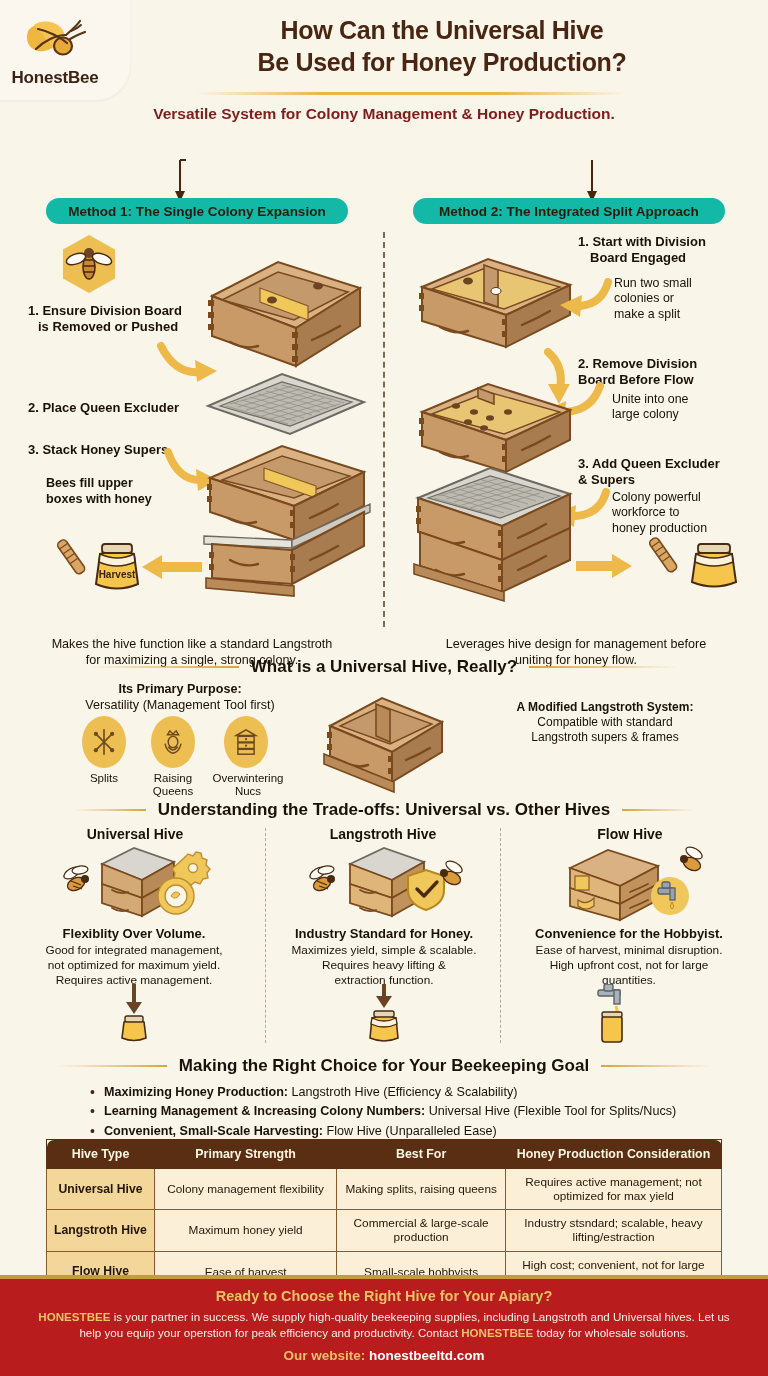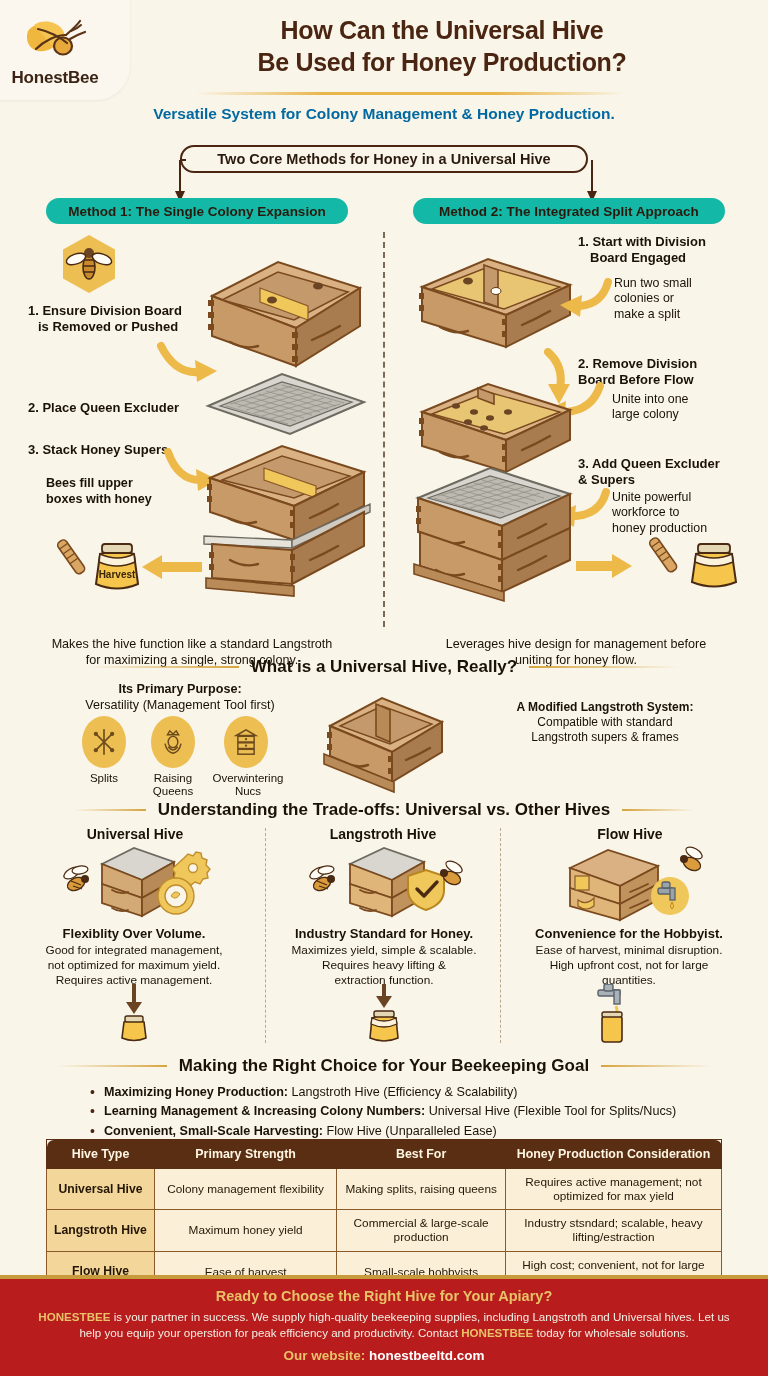--- a/index.html
+++ b/index.html
@@ -27,21 +27,21 @@
     position: absolute; left: 130px; top: 14px; width: 624px;
     text-align: center; color: #4A2511;
     font-size: 25px; font-weight: bold; line-height: 1.28; letter-spacing: -.3px;
   }
   .title-underline {
     position: absolute; left: 195px; top: 92px; width: 430px; height: 3px;
     background: linear-gradient(90deg,rgba(232,181,74,0) 0%,#E8B54A 30%,#E8B54A 70%,rgba(232,181,74,0) 100%);
   }
   .subtitle {
     position: absolute; left: 64px; top: 105px; width: 640px; text-align: center;
-    font-size: 15.5px; font-weight: bold; color: #0369a1;
+    font-size: 15.5px; font-weight: bold; color: #7f1d1d;
   }
 
   
   .core-pill {
     position: absolute; left: 180px; top: 145px; width: 408px; height: 28px;
     border: 2px solid #4A2511; border-radius: 16px; background: #FAF5E9;
     display: flex; align-items: center; justify-content: center;
     font-size: 14.5px; font-weight: bold; color: #2A1A0E;
   }
   .connector { position: absolute; stroke: #4A2511; fill: none; stroke-width: 2; }
@@ -142,21 +142,20 @@
     <div class="logo-text">HonestBee</div>
   </div>
 
   <div class="title">
     <div>How Can the Universal Hive</div>
     <div>Be Used for Honey Production?</div>
   </div>
   <div class="title-underline"></div>
   <div class="subtitle">Versatile System for Colony Management &amp; Honey Production.</div>
 
-  <div class="core-pill">Two Core Methods for Honey in a Universal Hive</div>
   <svg class="connector" style="left:130px;top:158px;width:520px;height:46px" viewBox="0 0 520 46">
     <path d="M50 2 L50 26 M50 26 L50 34"></path>
     <path d="M50 2 L56 2"></path>
     <polygon points="50,44 45,33 55,33" fill="#4A2511" stroke="none"></polygon>
     <path d="M462 2 L462 33"></path>
     <polygon points="462,44 457,33 467,33" fill="#4A2511" stroke="none"></polygon>
   </svg>
 
   <div class="method-pill" id="m1-pill">Method 1: The Single Colony Expansion</div>
   <div class="method-pill" id="m2-pill">Method 2: The Integrated Split Approach</div>
@@ -344,21 +343,21 @@
       <ellipse cx="96" cy="42" rx="4" ry="2.8"></ellipse>
         <ellipse cx="72" cy="58" rx="4" ry="2.8"></ellipse>
     </g>
   </svg>
 
   <div class="step" style="left:578px;top:456px;width:152px;font-size:13px">
     <div>3. Add Queen Excluder</div>
     <div>&amp; Supers</div>
   </div>
   <div class="sub" style="left:612px;top:490px;font-size:12.4px">
-    <div>Unite powerful</div>
+    <div>Colony powerful</div>
     <div>workforce to</div>
     <div>honey production</div>
   </div>
   <svg style="position:absolute;left:552px;top:488px;width:60px;height:40px" viewBox="0 0 60 40">
     <path d="M54 4 Q48 26 24 28" fill="none" stroke="#EDB949" stroke-width="8" stroke-linecap="round"></path>
     <polygon points="2,27 24,17 22,39" fill="#EDB949"></polygon>
   </svg>
 
   <svg style="position:absolute;left:410px;top:468px;width:170px;height:135px" viewBox="0 0 170 135">
     <polygon points="8,30 80,0 160,26 92,58" fill="#D8D6CF" stroke="#6E6A60" stroke-width="2"></polygon>

